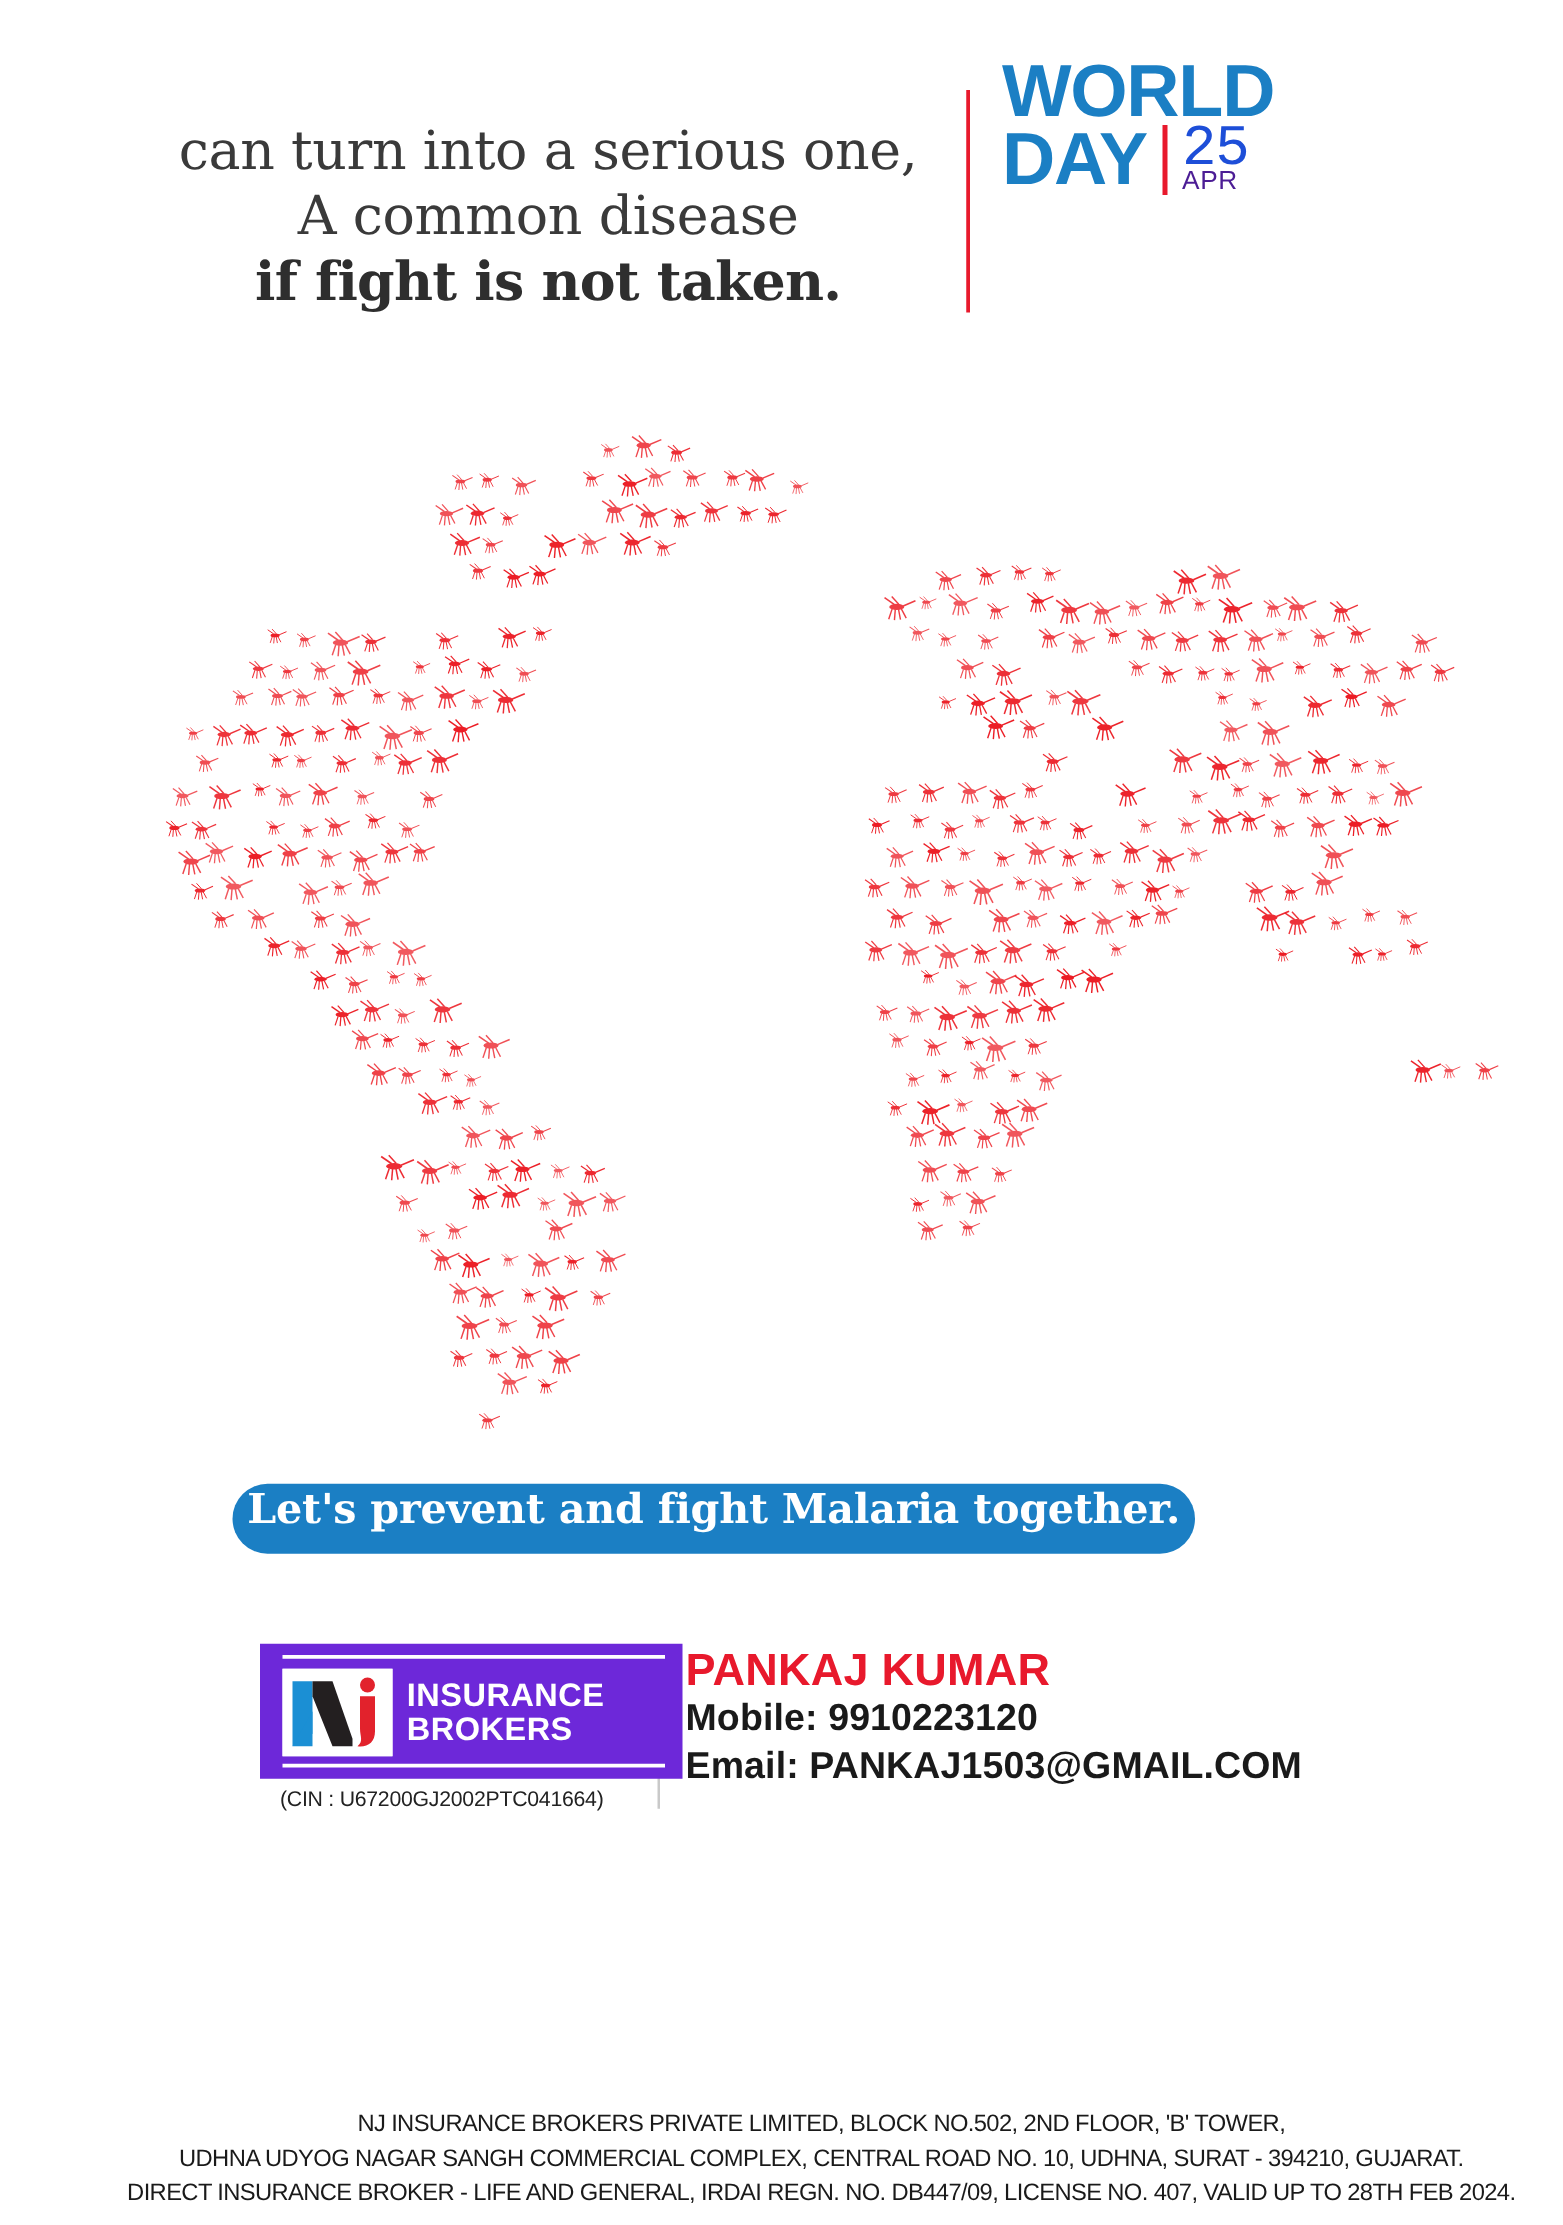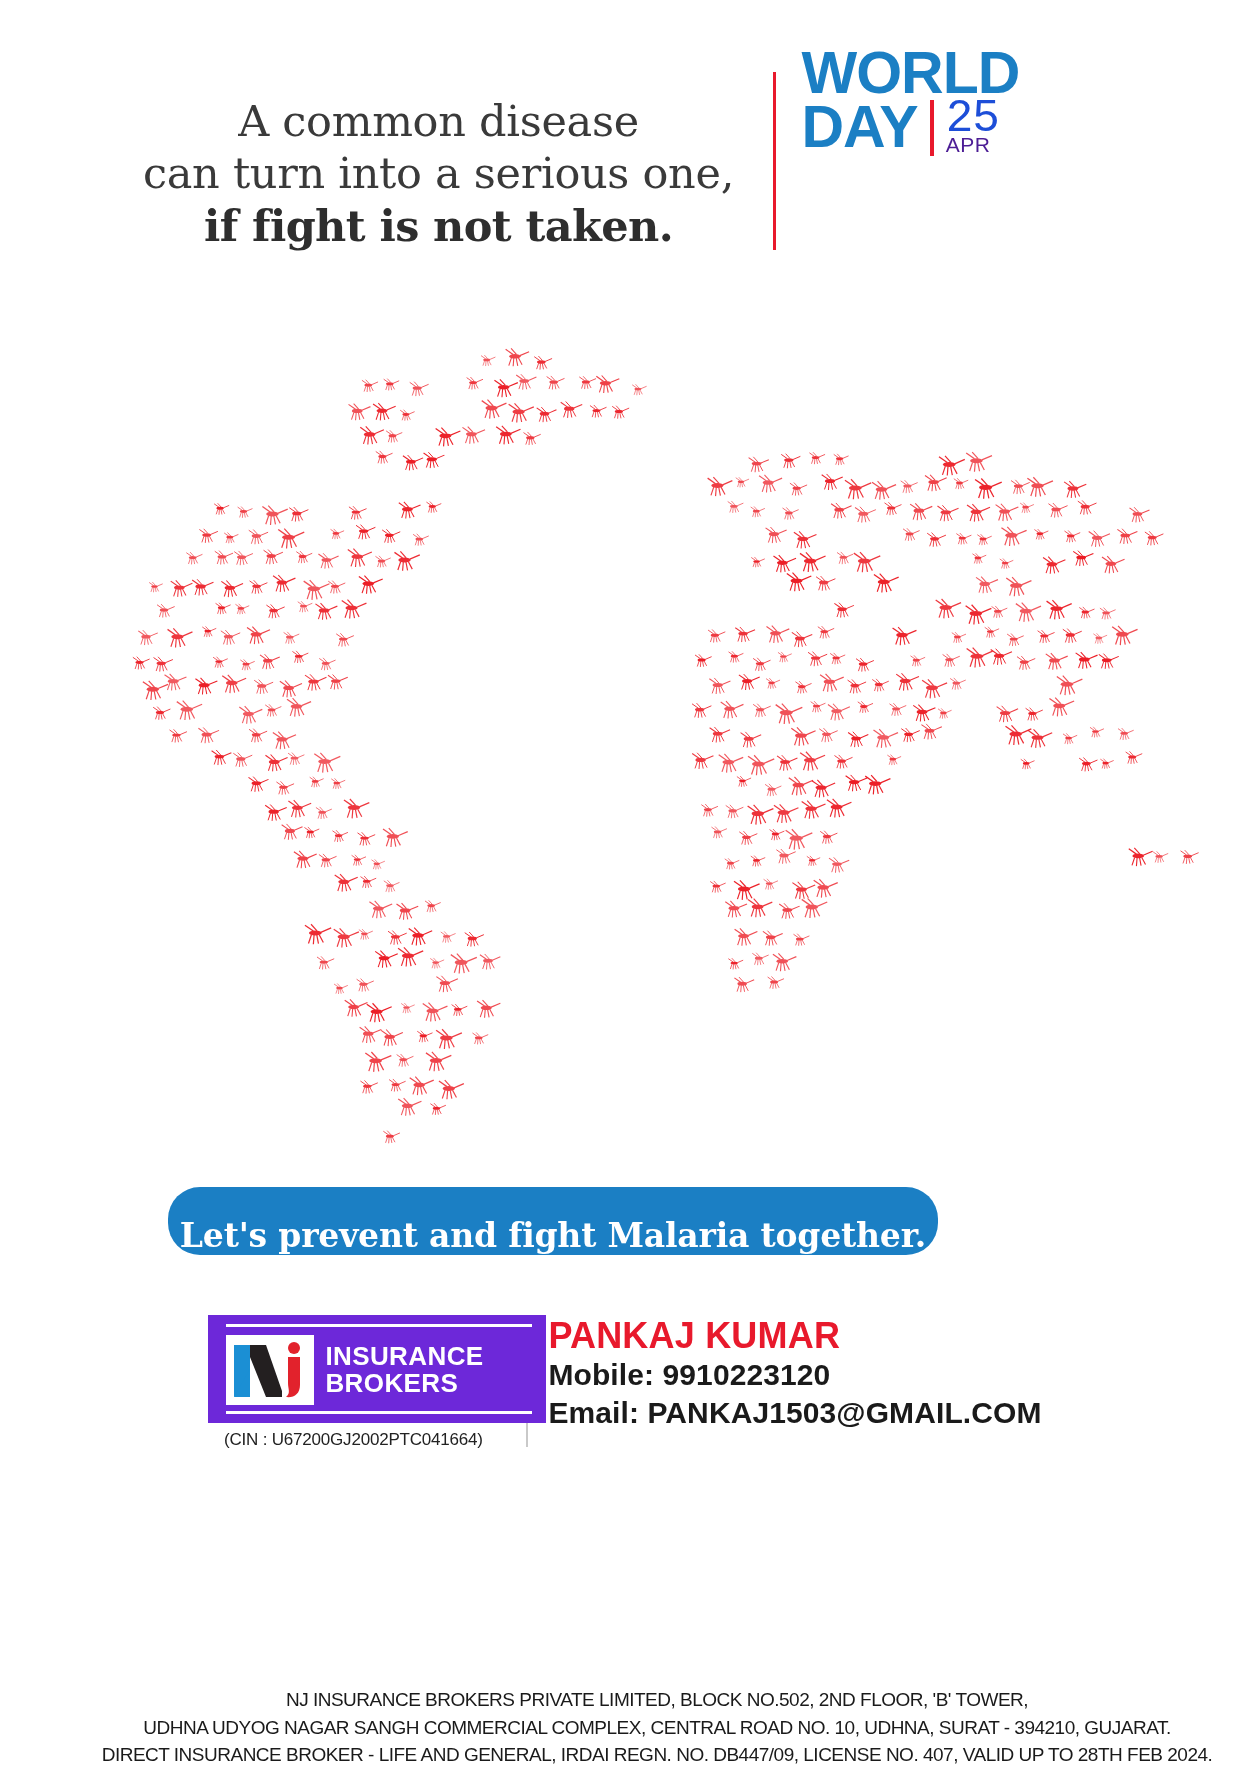--- a/index.html
+++ b/index.html
@@ -51,23 +51,23 @@
   }
 
   
   .map-wrap{
     position:absolute;left:0;top:295px;width:1250px;height:870px;
   }
   .map-wrap svg{display:block;width:1250px;height:870px;}
 
   
   .banner{
-    position:absolute;left:168px;top:1187px;width:770px;height:68px;
+    position:absolute;left:186px;top:1187px;width:770px;height:56px;
     background:#1b7fc4;border-radius:32px;
-    display:flex;align-items:flex-end;justify-content:center;
+    display:flex;align-items:flex-start;justify-content:center;
   }
   .banner-text{
     color:#ffffff;font-family:"DejaVu Serif", serif;font-weight:bold;
     font-size:33px;letter-spacing:-0.2px;white-space:nowrap;
   }
 
   
   .footer{
     position:absolute;left:0;top:1315px;width:1250px;
   }
@@ -122,22 +122,22 @@
   .legal div{
     font-size:19px;line-height:1.45;color:#1a1a1a;letter-spacing:-0.5px;
     white-space:nowrap;
   }
 </style>
 </head>
 <body>
 
 <div class="header">
   <div class="headline">
+    <span class="hl-line">can turn into a serious one,</span>
     <span class="hl-line">A common disease</span>
-    <span class="hl-line">can turn into a serious one,</span>
     <span class="hl-line hl-strong">if fight is not taken.</span>
   </div>
 
   <div class="hdr-rule"></div>
 
   <div class="wmd">
     <span class="wmd-line">WORLD</span>
     <div class="wmd-row3">
       <span class="wmd-line">DAY</span>
       <div class="wmd-daysep"></div>

